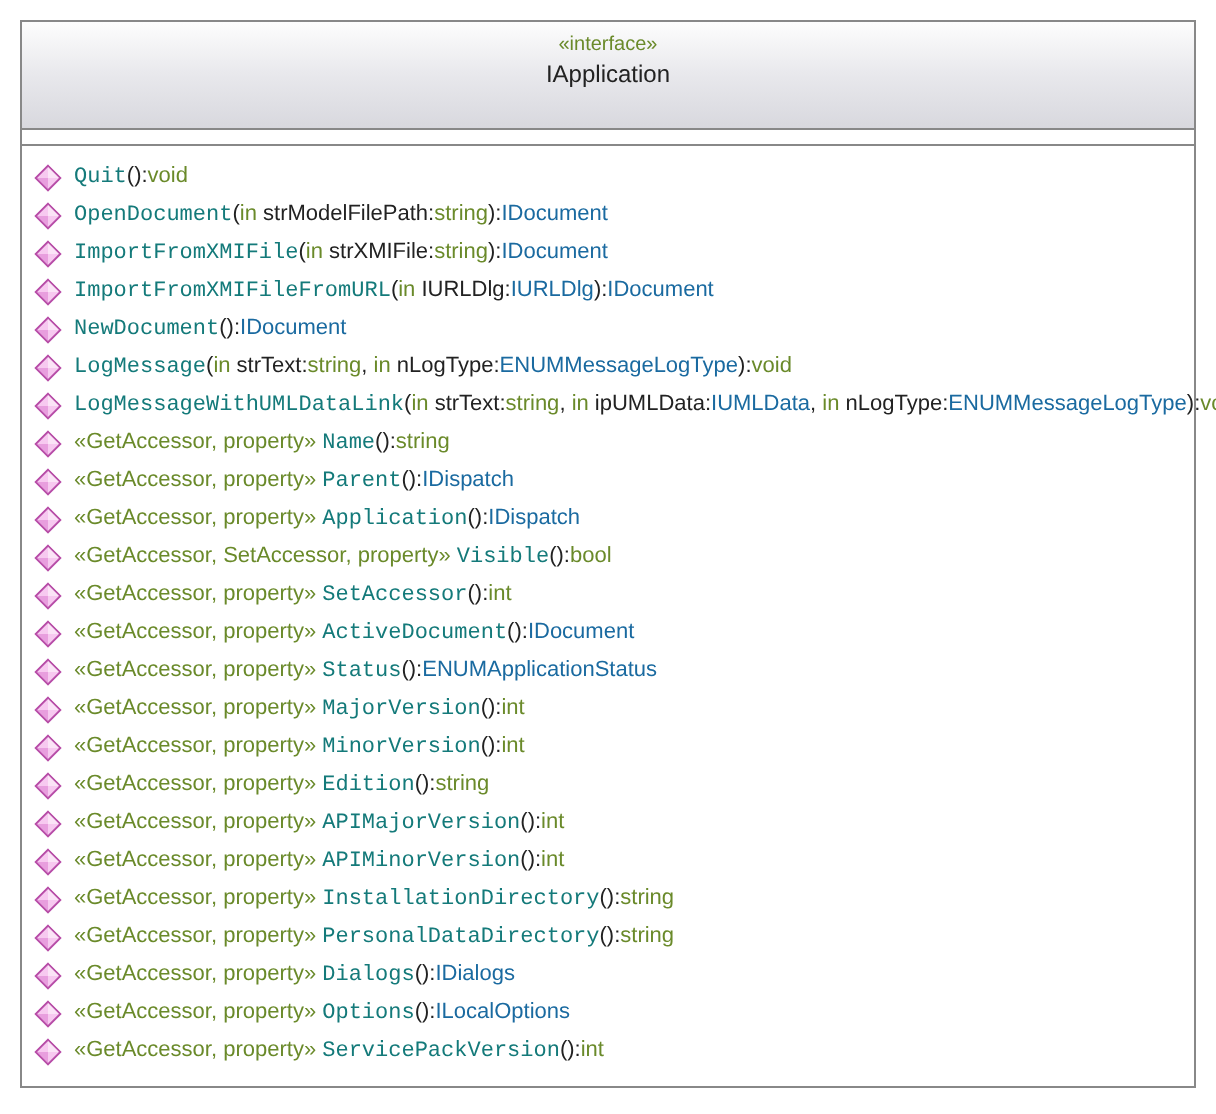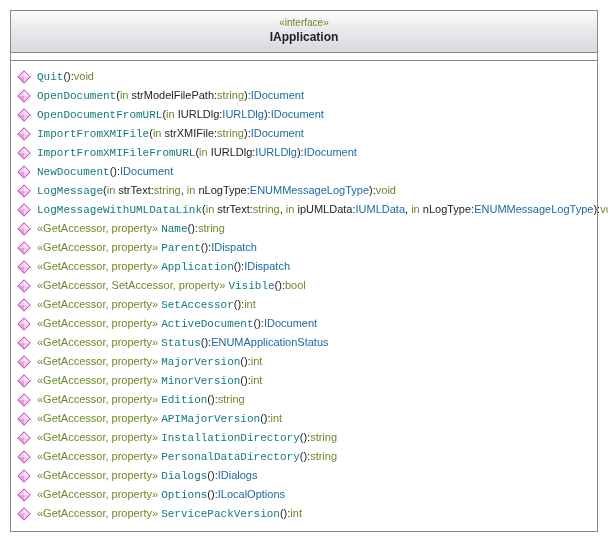--- a/index.html
+++ b/index.html
@@ -1,23 +1,23 @@
 <!DOCTYPE html>
 <html><head>
 <meta charset="utf-8">
 <style>
   * { box-sizing: border-box; }
   body { margin: 0; padding: 10px; font-family: Arial, Helvetica, sans-serif; font-size: 11px; background: #fff; }
   .class-box { width: 588px; border: 1px solid #888; background: #fff; }
   .header {
     background: linear-gradient(to bottom, #fdfdfd 0%, #e8e8ec 50%, #d8d8de 100%);
-    text-align: center; padding: 6px 0 8px 0; border-bottom: 1px solid #888;
+    text-align: center; padding: 6px 0 20px 0; border-bottom: 1px solid #888;
   }
   .stereotype { color: #6a8a2a; font-size: 10px; }
-  .classname { font-weight: bold; color: #222; font-size: 12px; margin-top: 2px; }
+  .classname { font-weight: normal; color: #222; font-size: 12px; margin-top: 2px; }
   .spacer { height: 8px; border-bottom: 1px solid #888; }
   .members { padding: 6px 4px 8px 4px; }
   .row { display: flex; align-items: center; line-height: 18px; white-space: nowrap; }
   .icon { width: 14px; height: 14px; margin: 0 6px 0 2px; flex: 0 0 14px; }
   .sig { color: #222; }
   .stereo { color: #6a8a2a; }
   .kw { color: #6a8a2a; }
   .type { color: #1a6aa0; text-align: right; }
   .name { color: #147a7a; font-family: Liberation Mono, monospace; }
 </style>
@@ -49,29 +49,20 @@
         </svg>
         <span><span class="name">OpenDocument</span><span class="sig">(</span><span class="kw">in</span><span class="sig"> strModelFilePath:</span><span class="kw">string</span><span class="sig">):</span><span class="type">IDocument</span></span>
       </div>
       <div class="row">
         <svg class="icon" viewBox="0 0 16 16">
           <polygon points="8,1 15,8 8,15 1,8" fill="#f7c9f0" stroke="#b84fa8" stroke-width="1"></polygon>
           <polygon points="8,1 15,8 8,8" fill="#fbe4f7"></polygon>
           <polygon points="1,8 8,15 8,8" fill="#e89ede"></polygon>
           <polygon points="8,1 15,8 8,15 1,8" fill="none" stroke="#b84fa8" stroke-width="1"></polygon>
         </svg>
-        <span><span class="name">OpenDocumentFromURL</span><span class="sig">(</span><span class="kw">in</span><span class="sig"> IURLDlg:</span><span class="type">IURLDlg</span><span class="sig">):</span><span class="type">IDocument</span></span>
-      </div>
-      <div class="row">
-        <svg class="icon" viewBox="0 0 16 16">
-          <polygon points="8,1 15,8 8,15 1,8" fill="#f7c9f0" stroke="#b84fa8" stroke-width="1"></polygon>
-          <polygon points="8,1 15,8 8,8" fill="#fbe4f7"></polygon>
-          <polygon points="1,8 8,15 8,8" fill="#e89ede"></polygon>
-          <polygon points="8,1 15,8 8,15 1,8" fill="none" stroke="#b84fa8" stroke-width="1"></polygon>
-        </svg>
         <span><span class="name">ImportFromXMIFile</span><span class="sig">(</span><span class="kw">in</span><span class="sig"> strXMIFile:</span><span class="kw">string</span><span class="sig">):</span><span class="type">IDocument</span></span>
       </div>
       <div class="row">
         <svg class="icon" viewBox="0 0 16 16">
           <polygon points="8,1 15,8 8,15 1,8" fill="#f7c9f0" stroke="#b84fa8" stroke-width="1"></polygon>
           <polygon points="8,1 15,8 8,8" fill="#fbe4f7"></polygon>
           <polygon points="1,8 8,15 8,8" fill="#e89ede"></polygon>
           <polygon points="8,1 15,8 8,15 1,8" fill="none" stroke="#b84fa8" stroke-width="1"></polygon>
         </svg>
         <span><span class="name">ImportFromXMIFileFromURL</span><span class="sig">(</span><span class="kw">in</span><span class="sig"> IURLDlg:</span><span class="type">IURLDlg</span><span class="sig">):</span><span class="type">IDocument</span></span>
@@ -194,20 +185,29 @@
         <span><span class="stereo">«GetAccessor, property» </span><span class="name">Edition</span><span class="sig">():</span><span class="kw">string</span></span>
       </div>
       <div class="row">
         <svg class="icon" viewBox="0 0 16 16">
           <polygon points="8,1 15,8 8,15 1,8" fill="#f7c9f0" stroke="#b84fa8" stroke-width="1"></polygon>
           <polygon points="8,1 15,8 8,8" fill="#fbe4f7"></polygon>
           <polygon points="1,8 8,15 8,8" fill="#e89ede"></polygon>
           <polygon points="8,1 15,8 8,15 1,8" fill="none" stroke="#b84fa8" stroke-width="1"></polygon>
         </svg>
         <span><span class="stereo">«GetAccessor, property» </span><span class="name">APIMajorVersion</span><span class="sig">():</span><span class="kw">int</span></span>
+      </div>
+      <div class="row">
+        <svg class="icon" viewBox="0 0 16 16">
+          <polygon points="8,1 15,8 8,15 1,8" fill="#f7c9f0" stroke="#b84fa8" stroke-width="1"></polygon>
+          <polygon points="8,1 15,8 8,8" fill="#fbe4f7"></polygon>
+          <polygon points="1,8 8,15 8,8" fill="#e89ede"></polygon>
+          <polygon points="8,1 15,8 8,15 1,8" fill="none" stroke="#b84fa8" stroke-width="1"></polygon>
+        </svg>
+        <span><span class="stereo">«GetAccessor, property» </span><span class="name">APIMinorVersion</span><span class="sig">():</span><span class="kw">int</span></span>
       </div>
       <div class="row">
         <svg class="icon" viewBox="0 0 16 16">
           <polygon points="8,1 15,8 8,15 1,8" fill="#f7c9f0" stroke="#b84fa8" stroke-width="1"></polygon>
           <polygon points="8,1 15,8 8,8" fill="#fbe4f7"></polygon>
           <polygon points="1,8 8,15 8,8" fill="#e89ede"></polygon>
           <polygon points="8,1 15,8 8,15 1,8" fill="none" stroke="#b84fa8" stroke-width="1"></polygon>
         </svg>
         <span><span class="stereo">«GetAccessor, property» </span><span class="name">InstallationDirectory</span><span class="sig">():</span><span class="kw">string</span></span>
       </div>

